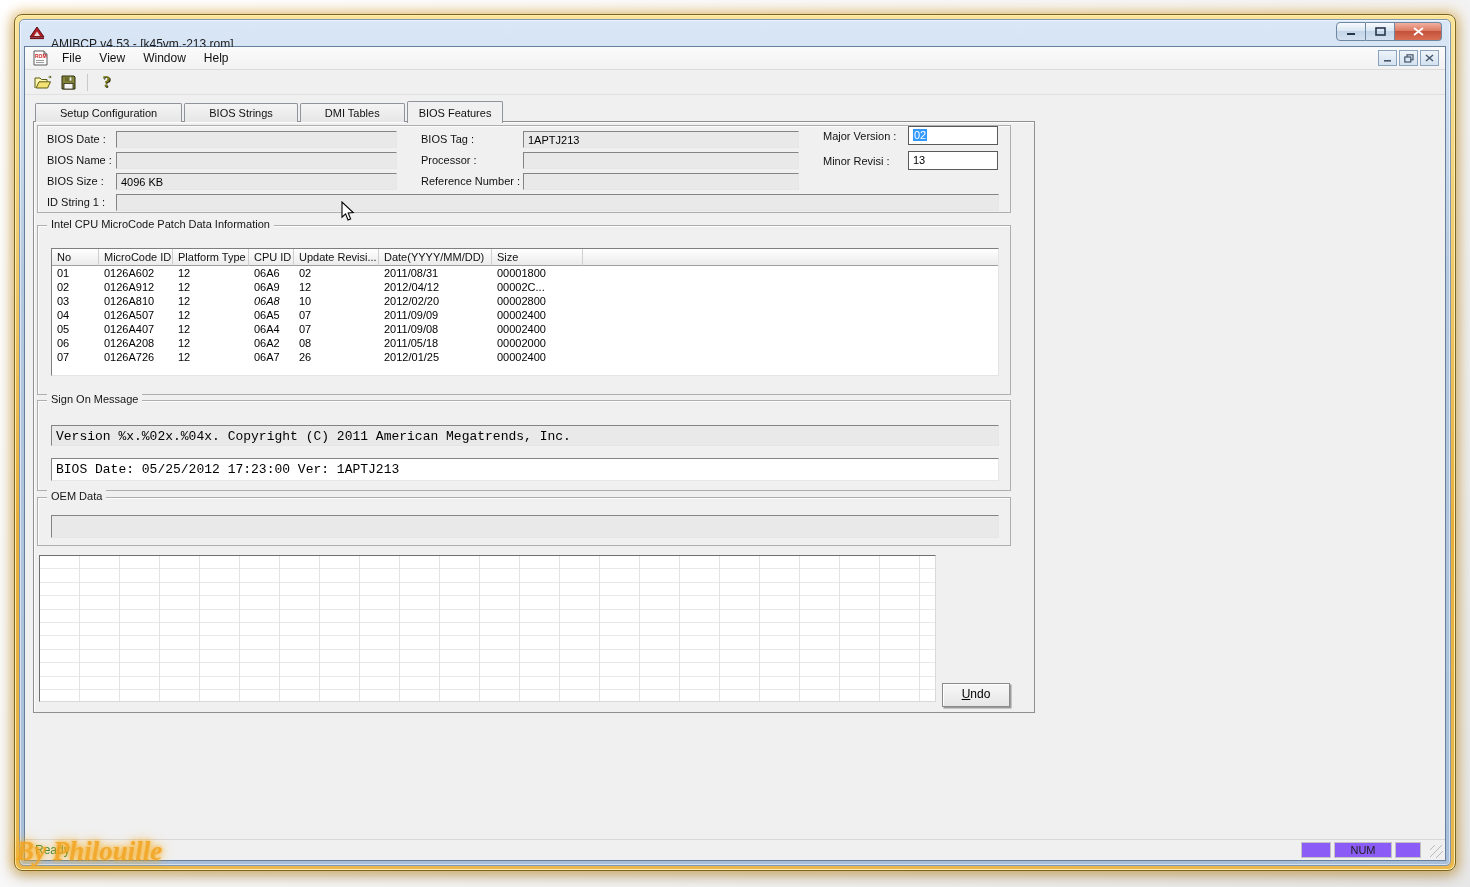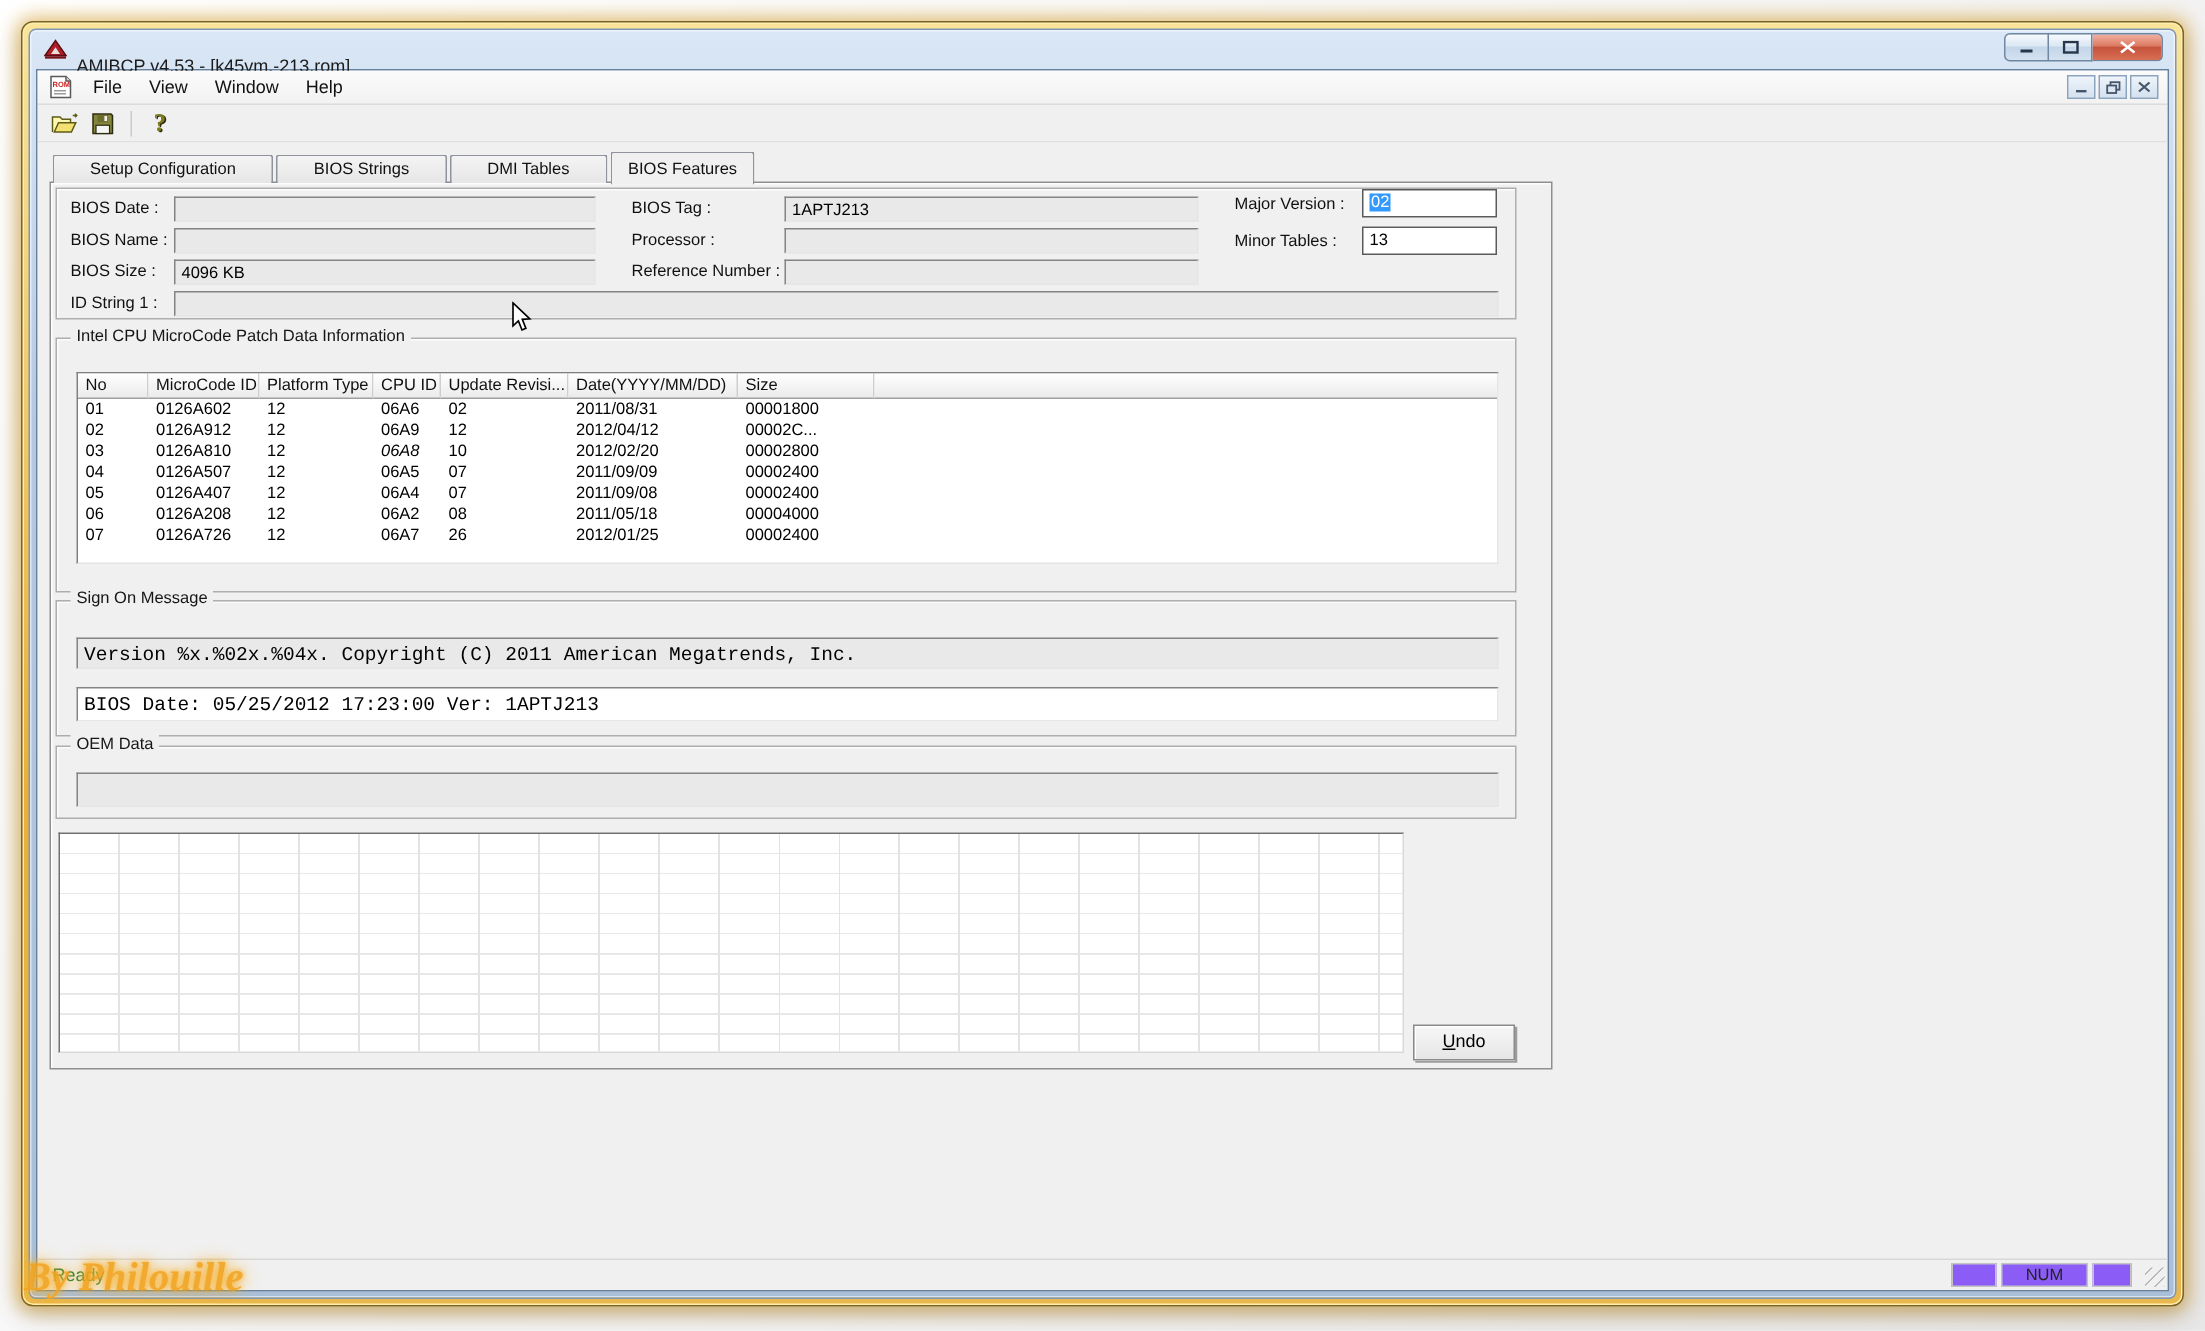--- a/index.html
+++ b/index.html
@@ -216,21 +216,21 @@
 
         <span class="lbl" style="left:396px;top:38px;">BIOS Tag :</span>
         <span class="lbl" style="left:396px;top:59px;">Processor :</span>
         <span class="lbl" style="left:396px;top:80px;">Reference Number :</span>
 
         <div class="field" style="left:498px;top:36px;width:276px;height:17px;">1APTJ213</div>
         <div class="field" style="left:498px;top:57px;width:276px;height:17px;"></div>
         <div class="field" style="left:498px;top:78px;width:276px;height:17px;"></div>
 
         <span class="lbl" style="left:798px;top:35px;">Major Version :</span>
-        <span class="lbl" style="left:798px;top:60px;">Minor Tables :</span>
+        <span class="lbl" style="left:798px;top:60px;">Minor Revisi :</span>
         <div class="field boxed" style="left:883px;top:31px;width:90px;height:19px;"><span class="sel">02</span></div>
         <div class="field boxed" style="left:883px;top:56px;width:90px;height:19px;">13</div>
 
         <div class="groupbox" style="left:12px;top:130px;width:974px;height:170px;">
           <span class="gb-legend">Intel CPU MicroCode Patch Data Information</span>
         </div>
         <div class="listview">
           <div class="lv-header">
               <div class="lv-hcell" style="width: 47px;">No</div>
               <div class="lv-hcell" style="width: 74px;">MicroCode ID</div>
@@ -287,21 +287,21 @@
                 <div class="lv-cell" style="width: 113px;">2011/09/08</div>
                 <div class="lv-cell" style="width: 91px;">00002400</div>
               </div>
               <div class="lv-row">
                 <div class="lv-cell" style="width: 47px;">06</div>
                 <div class="lv-cell" style="width: 74px;">0126A208</div>
                 <div class="lv-cell" style="width: 76px;">12</div>
                 <div class="lv-cell" style="width: 45px;">06A2</div>
                 <div class="lv-cell" style="width: 85px;">08</div>
                 <div class="lv-cell" style="width: 113px;">2011/05/18</div>
-                <div class="lv-cell" style="width: 91px;">00004000</div>
+                <div class="lv-cell" style="width: 91px;">00002000</div>
               </div>
               <div class="lv-row">
                 <div class="lv-cell" style="width: 47px;">07</div>
                 <div class="lv-cell" style="width: 74px;">0126A726</div>
                 <div class="lv-cell" style="width: 76px;">12</div>
                 <div class="lv-cell" style="width: 45px;">06A7</div>
                 <div class="lv-cell" style="width: 85px;">26</div>
                 <div class="lv-cell" style="width: 113px;">2012/01/25</div>
                 <div class="lv-cell" style="width: 91px;">00002400</div>
               </div>

